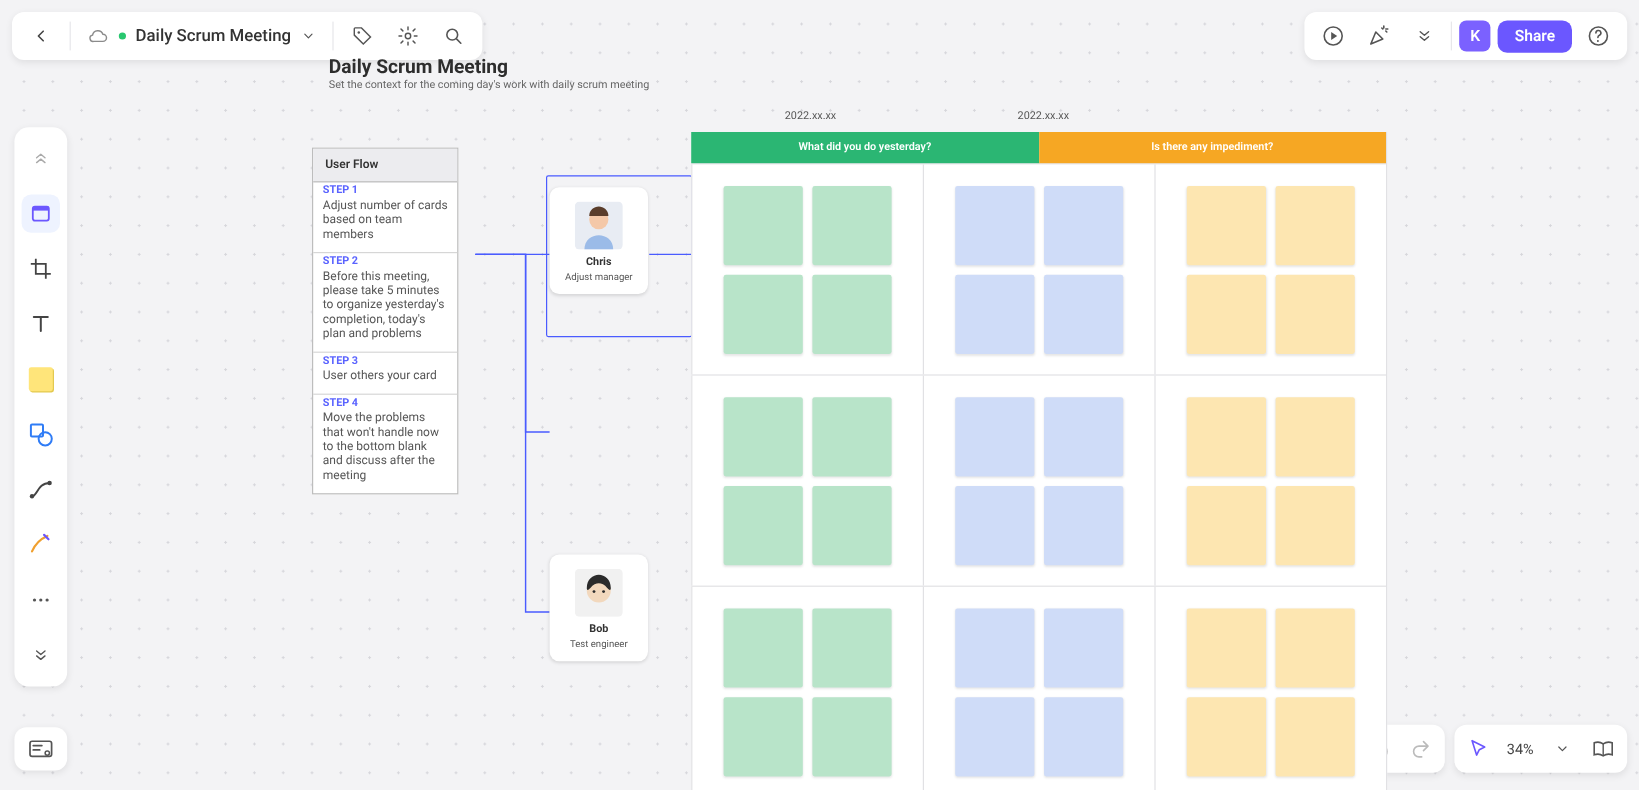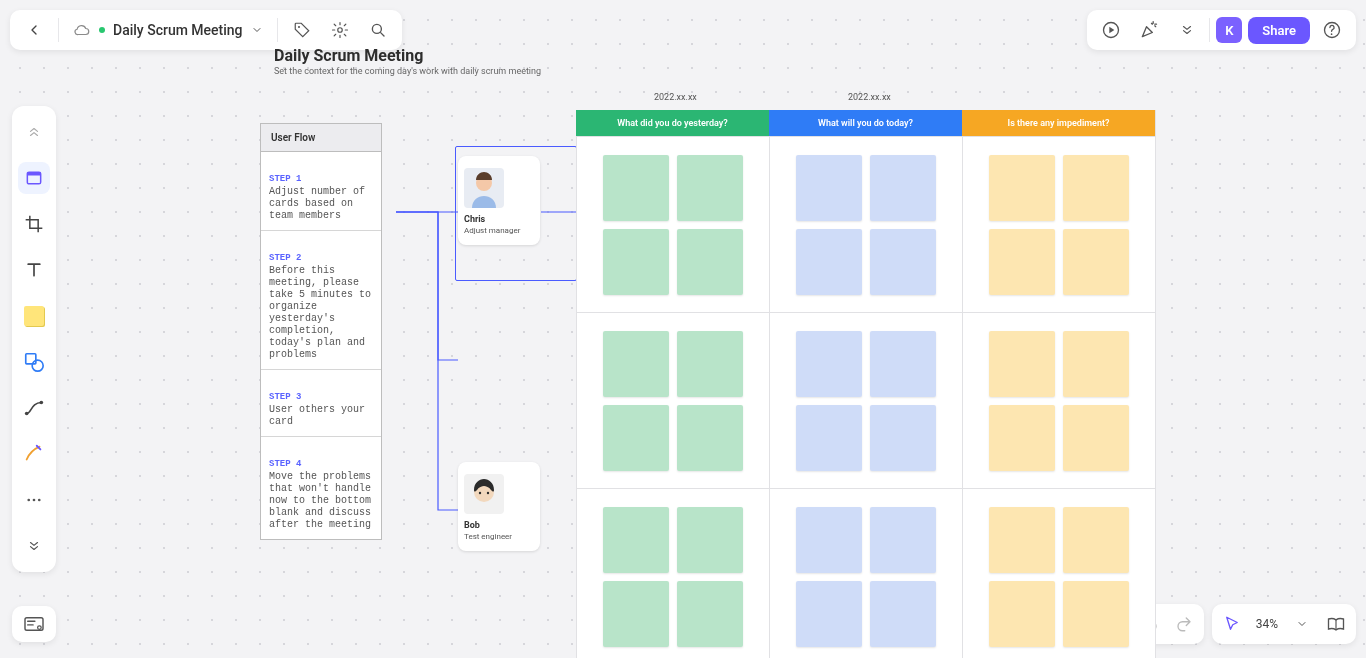--- a/index.html
+++ b/index.html
@@ -83,29 +83,29 @@
   .board{position:absolute;inset:0;}
 
   .board-title{position:absolute;left:274px;top:46px;font-weight:700;font-size:16px;color:#2d2d2d;}
   .board-sub{position:absolute;left:274px;top:66px;font-size:9px;color:#666;}
 
   .userflow{
     position:absolute;left:260px;top:123px;width:122px;
     background:#fff;border:1px solid #bdbdbd;
   }
   .userflow .hdr{background:#ececef;font-size:10px;font-weight:600;padding:8px 10px;border-bottom:1px solid #bdbdbd;}
-  .userflow .step{padding:22px 8px 8px;border-bottom:1px solid #d6d6d6;font-family:Liberation Mono, monospace;}
+  .userflow .step{padding:2px 8px 8px;border-bottom:1px solid #d6d6d6;}
   .userflow .step:last-child{border-bottom:none;}
   .userflow .step .st{font-size:9px;font-weight:700;color:#5a63ff;margin-bottom:2px;}
   .userflow .step .sd{font-size:10px;color:#555;line-height:1.2;}
 
   .person{
     position:absolute;left:458px;width:82px;
     background:#fff;border-radius:8px;box-shadow:0 1px 3px rgba(0,0,0,.12);
-    display:flex;flex-direction:column;align-items:flex-start;padding:12px 6px 10px;
+    display:flex;flex-direction:column;align-items:center;padding:12px 6px 10px;
   }
   .person .pic{width:40px;height:40px;border-radius:4px;margin-bottom:6px;}
   .person .nm{font-size:9px;font-weight:700;margin-bottom:2px;}
   .person .rl{font-size:8px;color:#555;}
 
   
   .dates-row{position:absolute;top:92px;font-size:9px;color:#555;}
   .date1{left:654px;}
   .date2{left:848px;}
 
@@ -366,21 +366,20 @@
     <div class="nm">Bob</div>
     <div class="rl">Test engineer</div>
   </div>
 
   <div class="dates-row date1" style="position:absolute;">2022.xx.xx</div>
   <div class="dates-row date2" style="position:absolute;">2022.xx.xx</div>
 
   <div class="grid">
     <div class="grid-head">
       <div class="h h-green">What did you do yesterday?</div>
-      <div class="h h-blue">What will you do today?</div>
       <div class="h h-orange">Is there any impediment?</div>
     </div>
     <div class="grid-body">
 
       <div class="row">
         <div class="cell">
           <div class="notes">
             <div class="note ng"></div>
             <div class="note ng"></div>
             <div class="note ng"></div>

